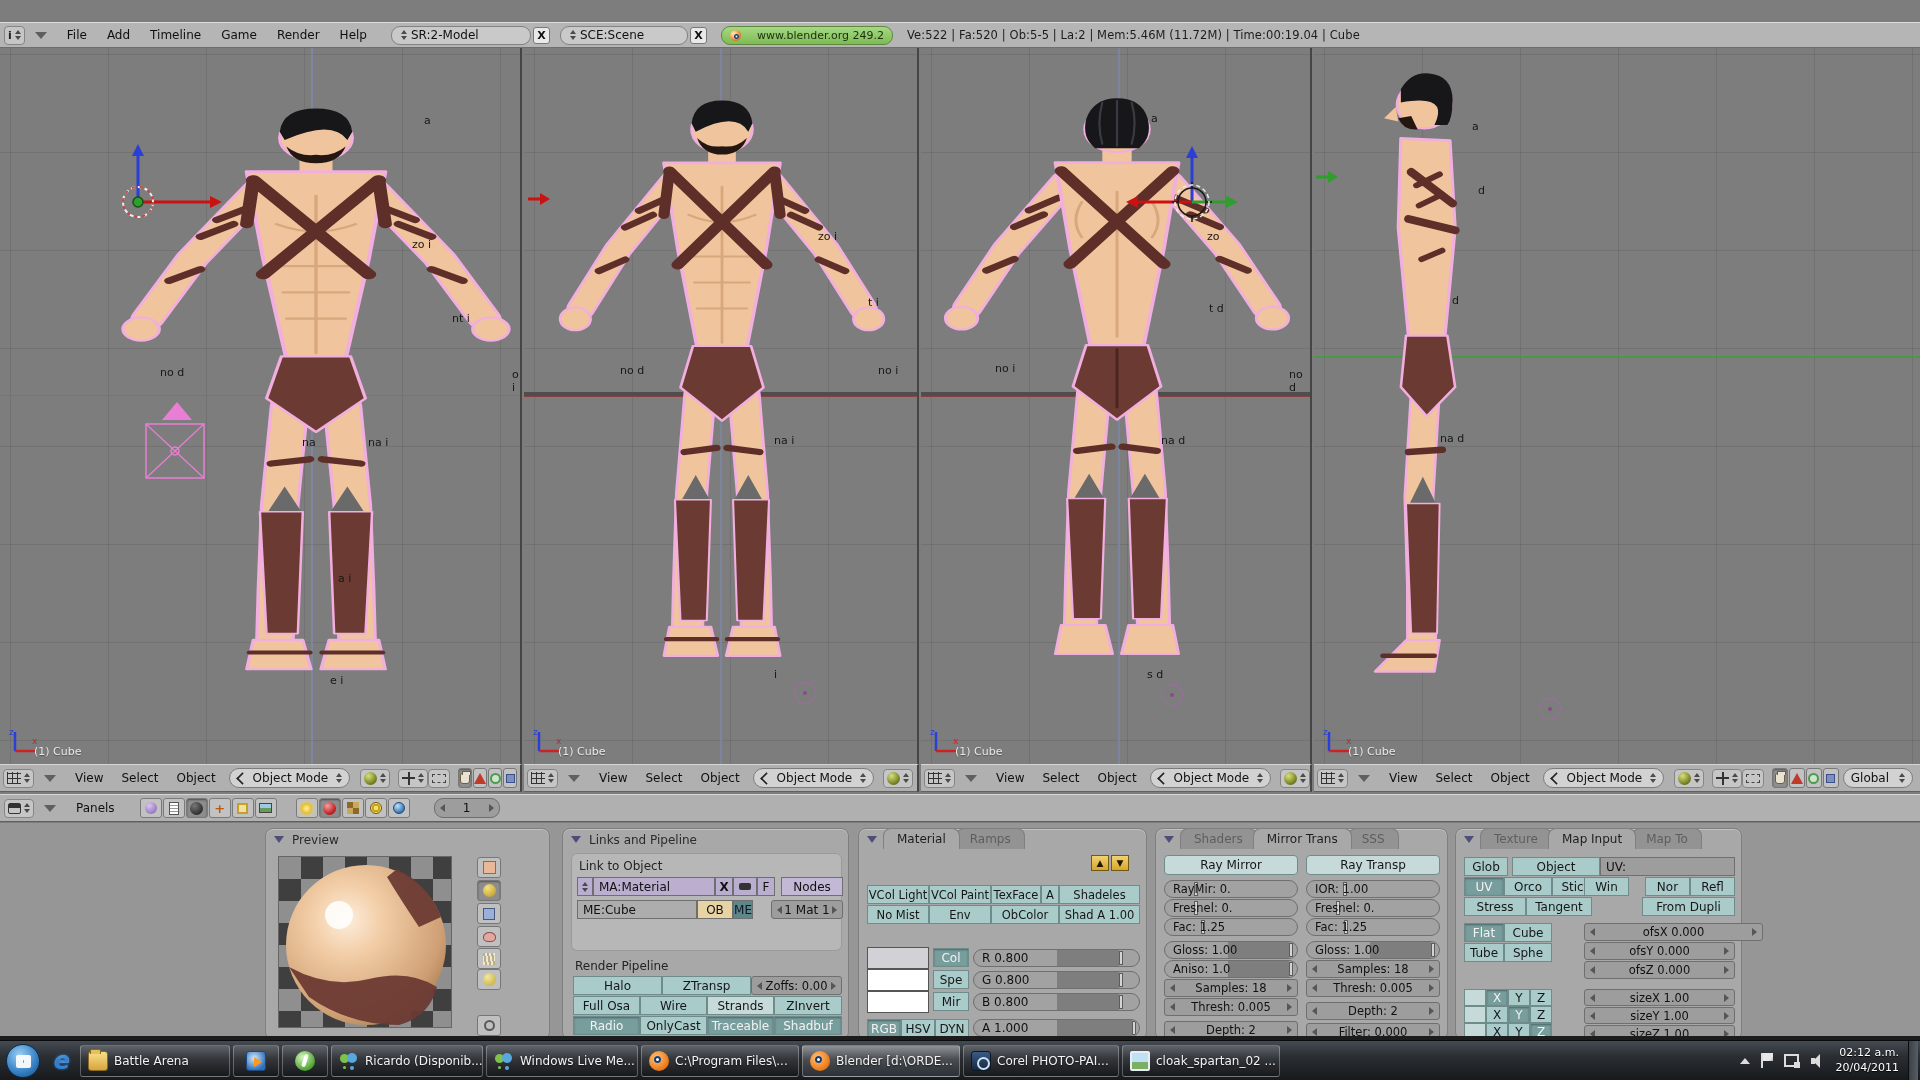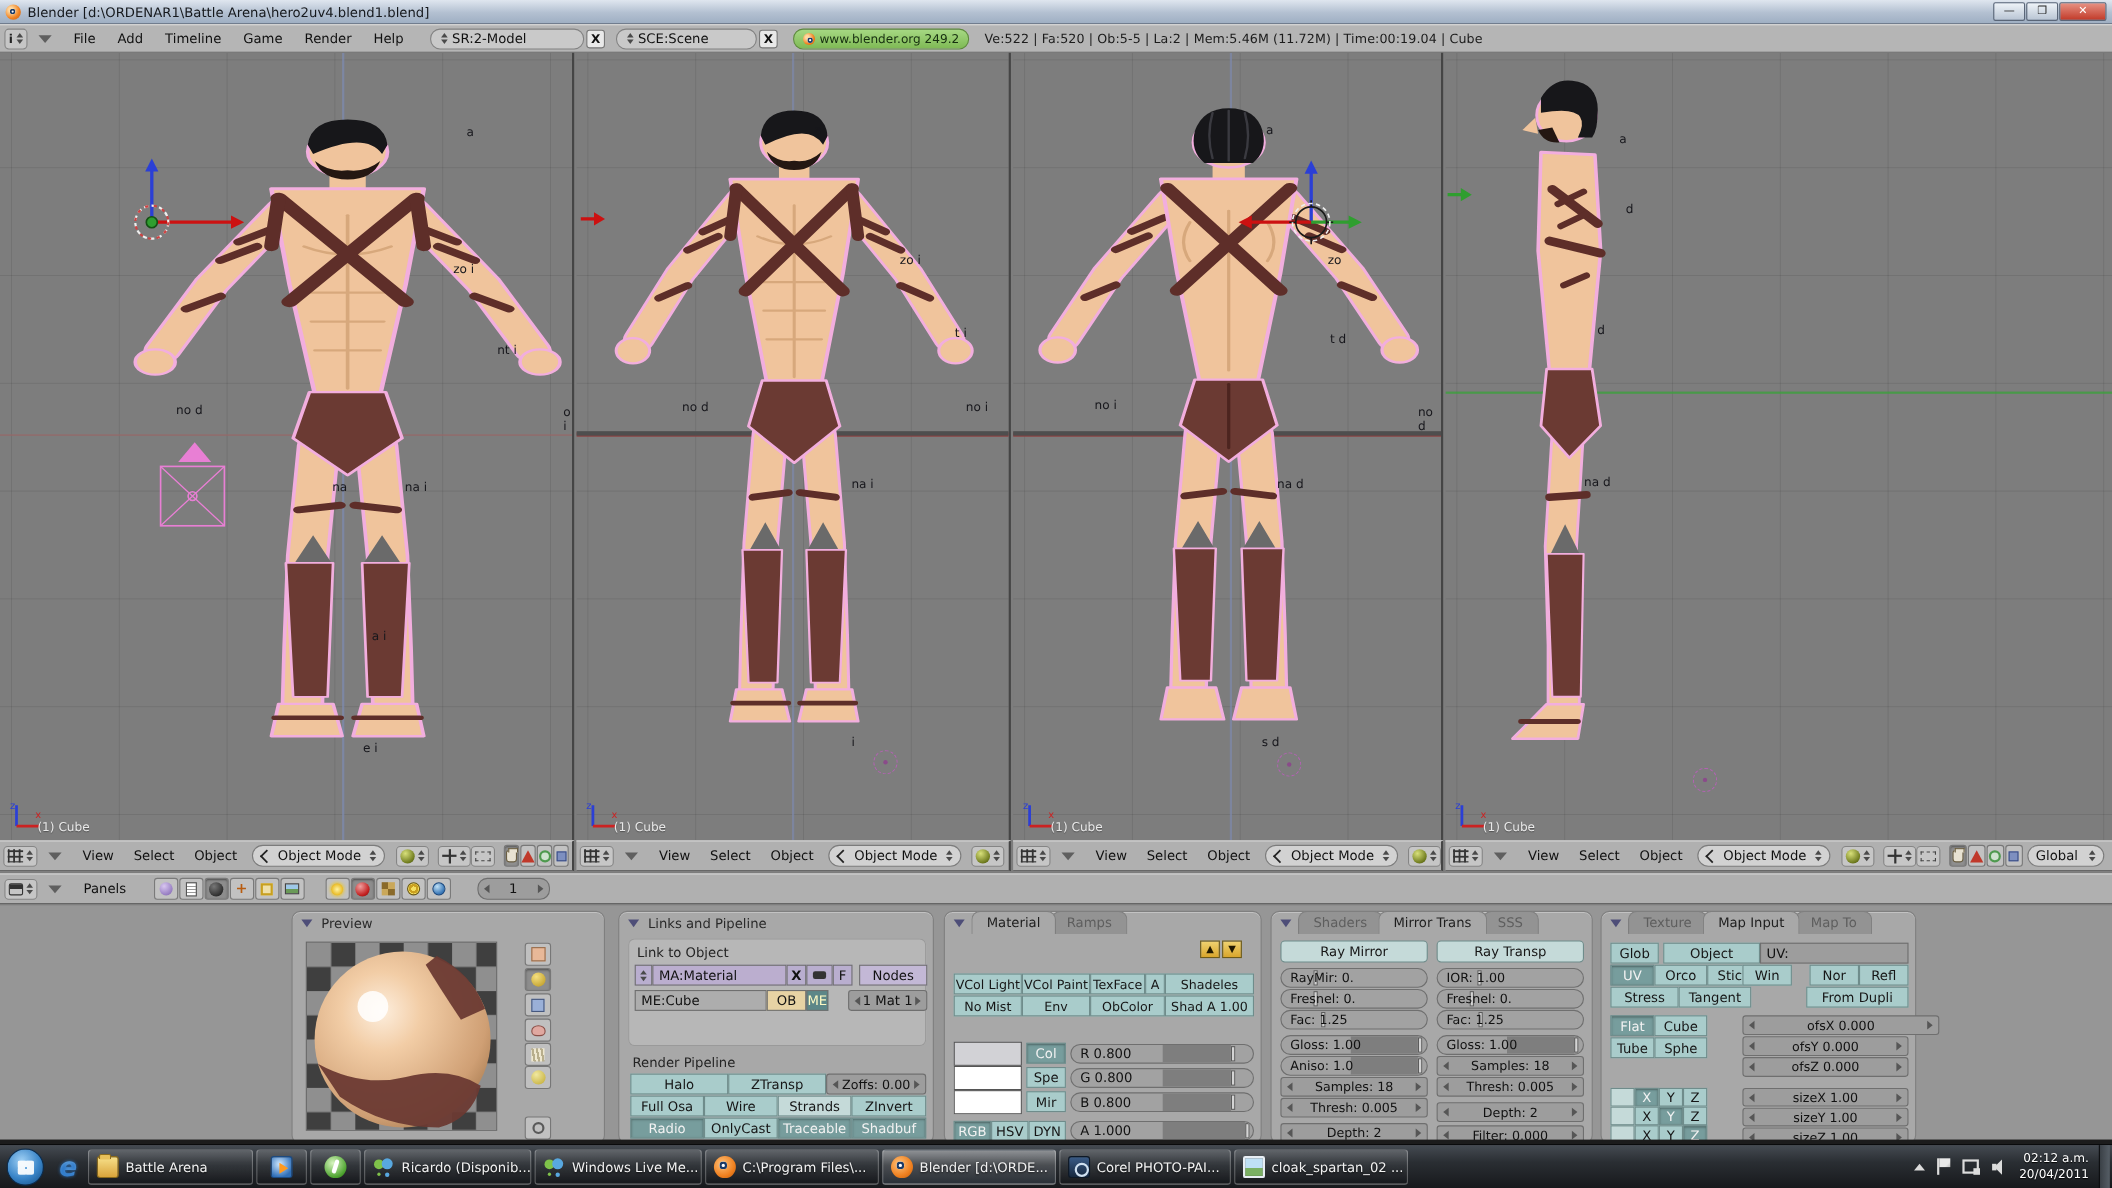--- a/index.html
+++ b/index.html
@@ -20,21 +20,21 @@
 .iconbtn{height:19px;background:#c6c6c6;border:1px solid #858585;border-radius:4px;display:flex;align-items:center;justify-content:center;padding:0 3px;font-size:11px;color:#222}
 .stepper-col{display:inline-flex;flex-direction:column;justify-content:center;gap:2px;margin-left:3px}
 .stepper-col i{display:block;width:0;height:0;border-left:3px solid transparent;border-right:3px solid transparent}
 .stepper-col i.up{border-bottom:4px solid #4a4a4a}
 .stepper-col i.dn{border-top:4px solid #4a4a4a}
 .tri-down{width:0;height:0;border-left:6px solid transparent;border-right:6px solid transparent;border-top:7px solid #5f5f5f;margin:0 10px}
 .menu-item{padding:0 10px}
 .hdr-dd{height:19px;background:#c9c9c9;border:1px solid #828282;border-radius:9px;display:flex;align-items:center;font-size:12px;padding:0 6px;margin:0 2px}
 .hdr-dd .dtext{margin-left:4px}
 .xbtn{width:17px;height:17px;background:#e9e9e9;border:1px solid #777;border-radius:3px;display:flex;align-items:center;justify-content:center;font-weight:bold;font-size:11px;color:#111;margin-right:8px}
-.verbtn{height:19px;background:linear-gradient(#a6d883,#7fba55);border:1px solid #5d8a3c;border-radius:9px;display:flex;align-items:center;gap:4px;padding:0 8px;font-size:11px;color:#173010;margin:0 6px}
+.verbtn{height:19px;background:linear-gradient(#a6d883,#7fba55);border:1px solid #5d8a3c;border-radius:9px;display:flex;align-items:center;gap:16px;padding:0 8px;font-size:11px;color:#173010;margin:0 6px}
 .stats{font-size:11.5px;color:#1c1c1c;margin-left:8px;letter-spacing:.1px}
 
 
 .vp{position:absolute;top:48px;height:716px;background:#7d7d7d;overflow:hidden;border-right:2px solid #454545}
 .vp .grid{position:absolute;inset:0;background-image:linear-gradient(rgba(0,0,0,.09) 1px,transparent 1px),linear-gradient(90deg,rgba(0,0,0,.09) 1px,transparent 1px);background-size:98px 98px;background-position:10px 6px}
 .vline{position:absolute;top:0;bottom:0;width:2px;background:#7d89ac}
 .hline{position:absolute;left:0;right:0}
 .vp-corner{position:absolute;left:34px;bottom:6px;font-size:11px;color:#e9e9e9;text-shadow:0 1px 1px rgba(0,0,0,.35)}
 .bone-label{position:absolute;font-size:11px;color:#17171c}
 .axis-widget{position:absolute;left:8px;bottom:6px}
@@ -231,29 +231,20 @@
     <symbol id="axis-mini" viewBox="0 0 32 32">
       <path d="M7,4 V25" stroke="#2racty" stroke-width="0"></path>
       <path d="M7,6 V25" stroke="#2b3fd6" stroke-width="2.5"></path>
       <path d="M7,25 H28" stroke="#cc2222" stroke-width="2.5"></path>
       <text x="24" y="18" font-size="9" fill="#cc2222">x</text>
       <text x="1" y="9" font-size="9" fill="#2b3fd6">z</text>
     </symbol>
   </defs>
 </svg>
 
-<div class="titlebar">
-  <div class="blender-logo"></div>
-  <span class="title-text">Blender [d:\ORDENAR1\Battle Arena\hero2uv4.blend1.blend]</span>
-  <div class="winbtns">
-    <div class="winbtn">—</div>
-    <div class="winbtn">❐</div>
-    <div class="winbtn close">✕</div>
-  </div>
-</div>
 
 <div class="menubar">
   <div class="iconbtn">
         <b>i</b>
         <span class="stepper-col">
           <i class="up"></i>
           <i class="dn"></i>
         </span>
       </div>
   <div class="tri-down"></div>
@@ -710,21 +701,21 @@
         </div>
     <div class="field" style="left:218px;top:48px;width:62px;justify-content:center;background:#c3b8d6">
           <span>Nodes</span>
         </div>
     <div class="field" style="left:14px;top:71px;width:120px">
           <span>ME:Cube</span>
         </div>
     <div class="field" style="left:134px;top:71px;width:36px;justify-content:center;background:#e7d3a4">
           <span>OB</span>
         </div>
-    <div class="field" style="left:170px;top:71px;width:20px;justify-content:center;background:#5d8788;color:#fef9c3">
+    <div class="field" style="left:170px;top:71px;width:20px;justify-content:center;background:#5d8788;color:#0f172a">
           <span>ME</span>
         </div>
     <div class="num" style="left:208px;top:71px;width:72px;border-radius:3px">
           <span class="la"></span>
           <span>1 Mat 1</span>
           <span class="ra"></span>
         </div>
     <span class="lbl" style="left:12px;top:130px">Render Pipeline</span>
     <div class="btn" style="left:10px;top:147px;width:89px">
           <span>Halo</span>

